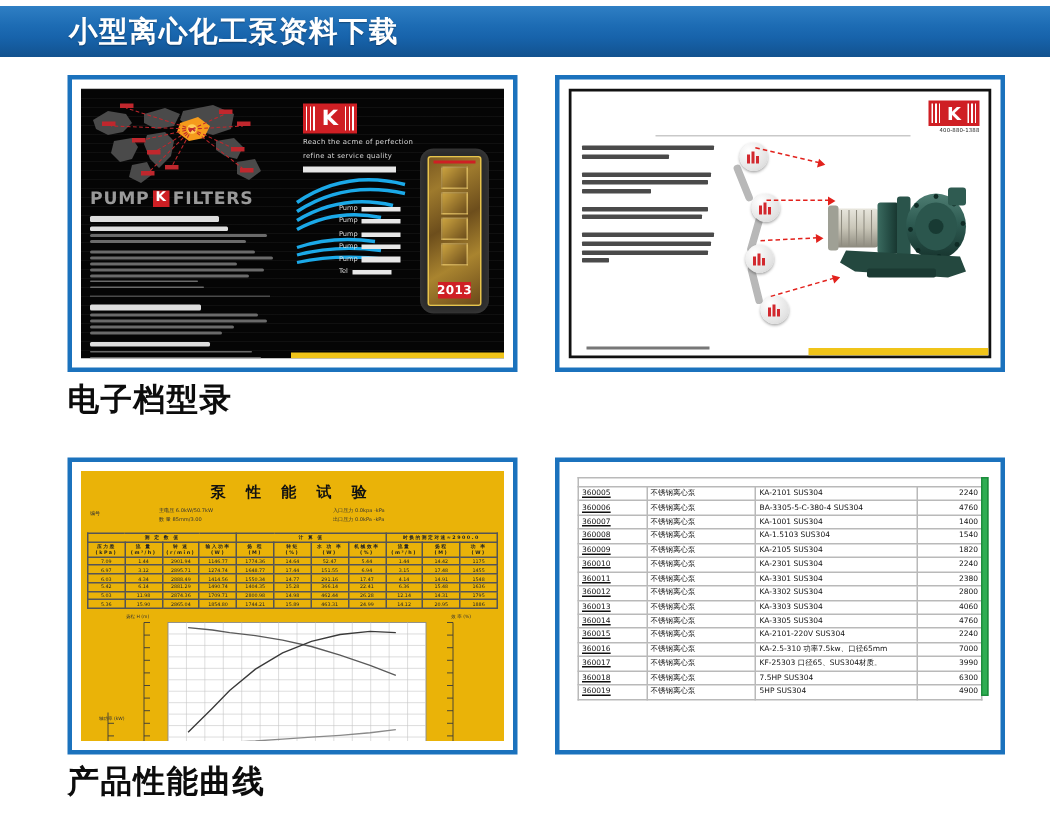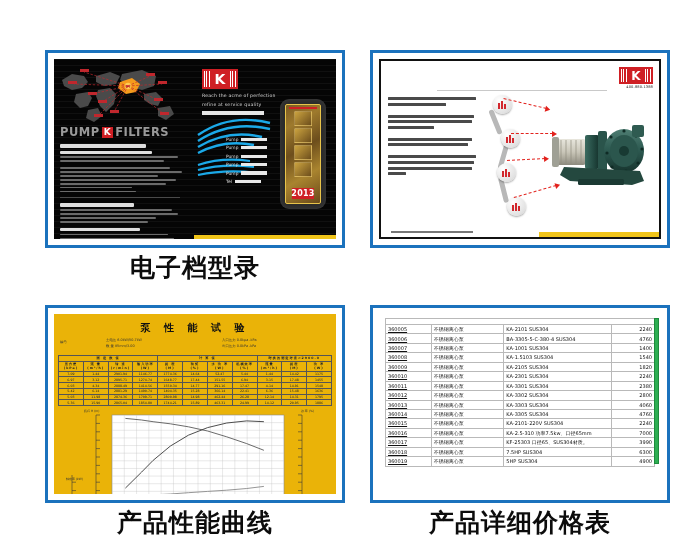--- a/index.html
+++ b/index.html
@@ -43,22 +43,22 @@
     background: #ffffff;
     padding: 6px;
   }
   .frame-inner {
     width: 100%; height: 100%;
     position: relative; overflow: hidden;
   }
   .caption {
     margin-top: 7px;
     width: 300px;
-    text-align: center;
-    font-size: 25px;
+    text-align: left;
+    font-size: 21px;
     font-weight: bold;
     color: #0c0c0c;
     letter-spacing: 1px;
     font-family: "DejaVu Sans", "Liberation Sans", sans-serif;
     line-height: 1.05;
     white-space: nowrap;
   }
 
   
   .cover { width: 100%; height: 100%; background: #050505; position: relative; overflow: hidden; }
@@ -211,20 +211,23 @@
     position: absolute; right: 2px; top: 4px; width: 5px; bottom: 30px;
     background: #2eae52; border: .5px solid #1d8c3d;
   }
   .price-top-strip { height: 6px; border: .6px solid #b9b9b9; border-bottom: none; background: #fff; }
 </style>
 </head>
 <body>
 
 <div id="page">
 
+  <div class="banner">
+    <div class="banner-title">小型离心化工泵资料下载</div>
+  </div>
 
   <div class="grid">
 
     <div class="cell cell-tl">
       <div class="frame">
         <div class="frame-inner">
           <div class="cover">
             <div class="cover-scan"></div>
 
             <div class="map-wrap">
@@ -813,17 +816,16 @@
                     <td class="c-name">不锈钢离心泵</td>
                     <td class="c-spec">5HP SUS304</td>
                     <td class="c-price">4900</td>
                   </tr>
                 </tbody>
             </table>
             <div class="price-scroll"></div>
           </div>
         </div>
       </div>
-      <div class="caption">产品详细价格表</div>
     </div>
 
   </div>
 </div>
 
 </body></html>

